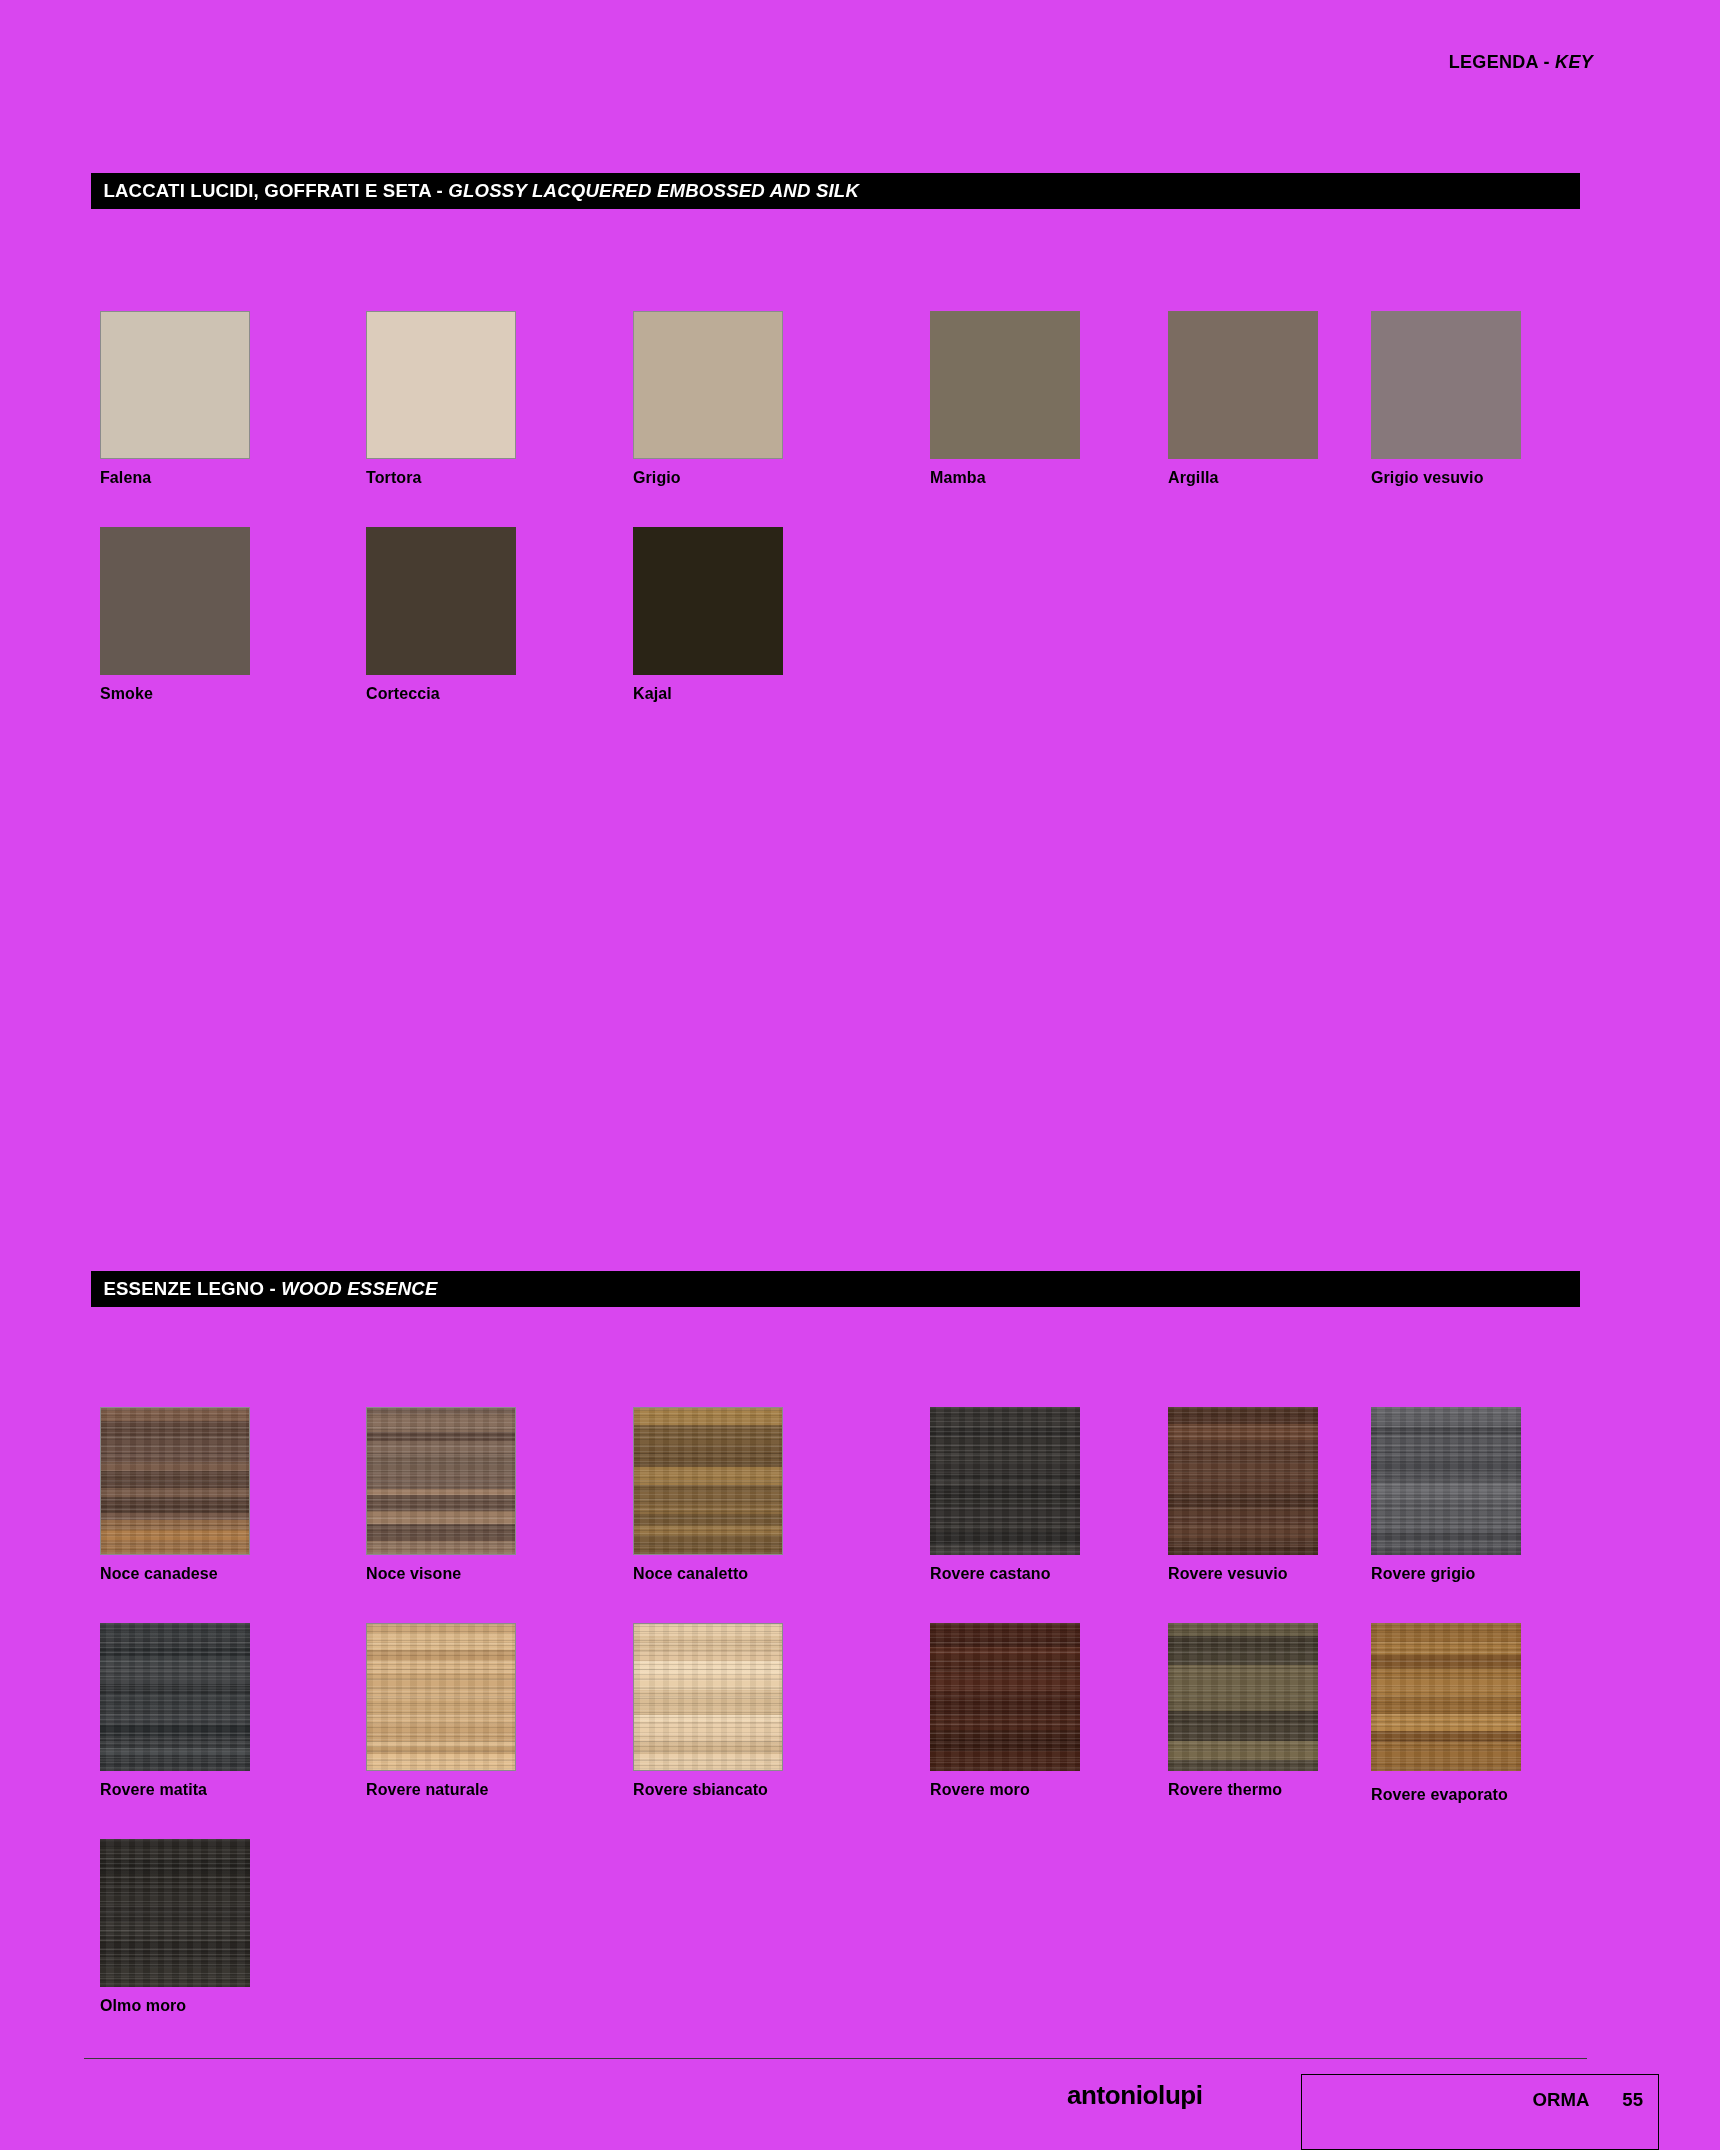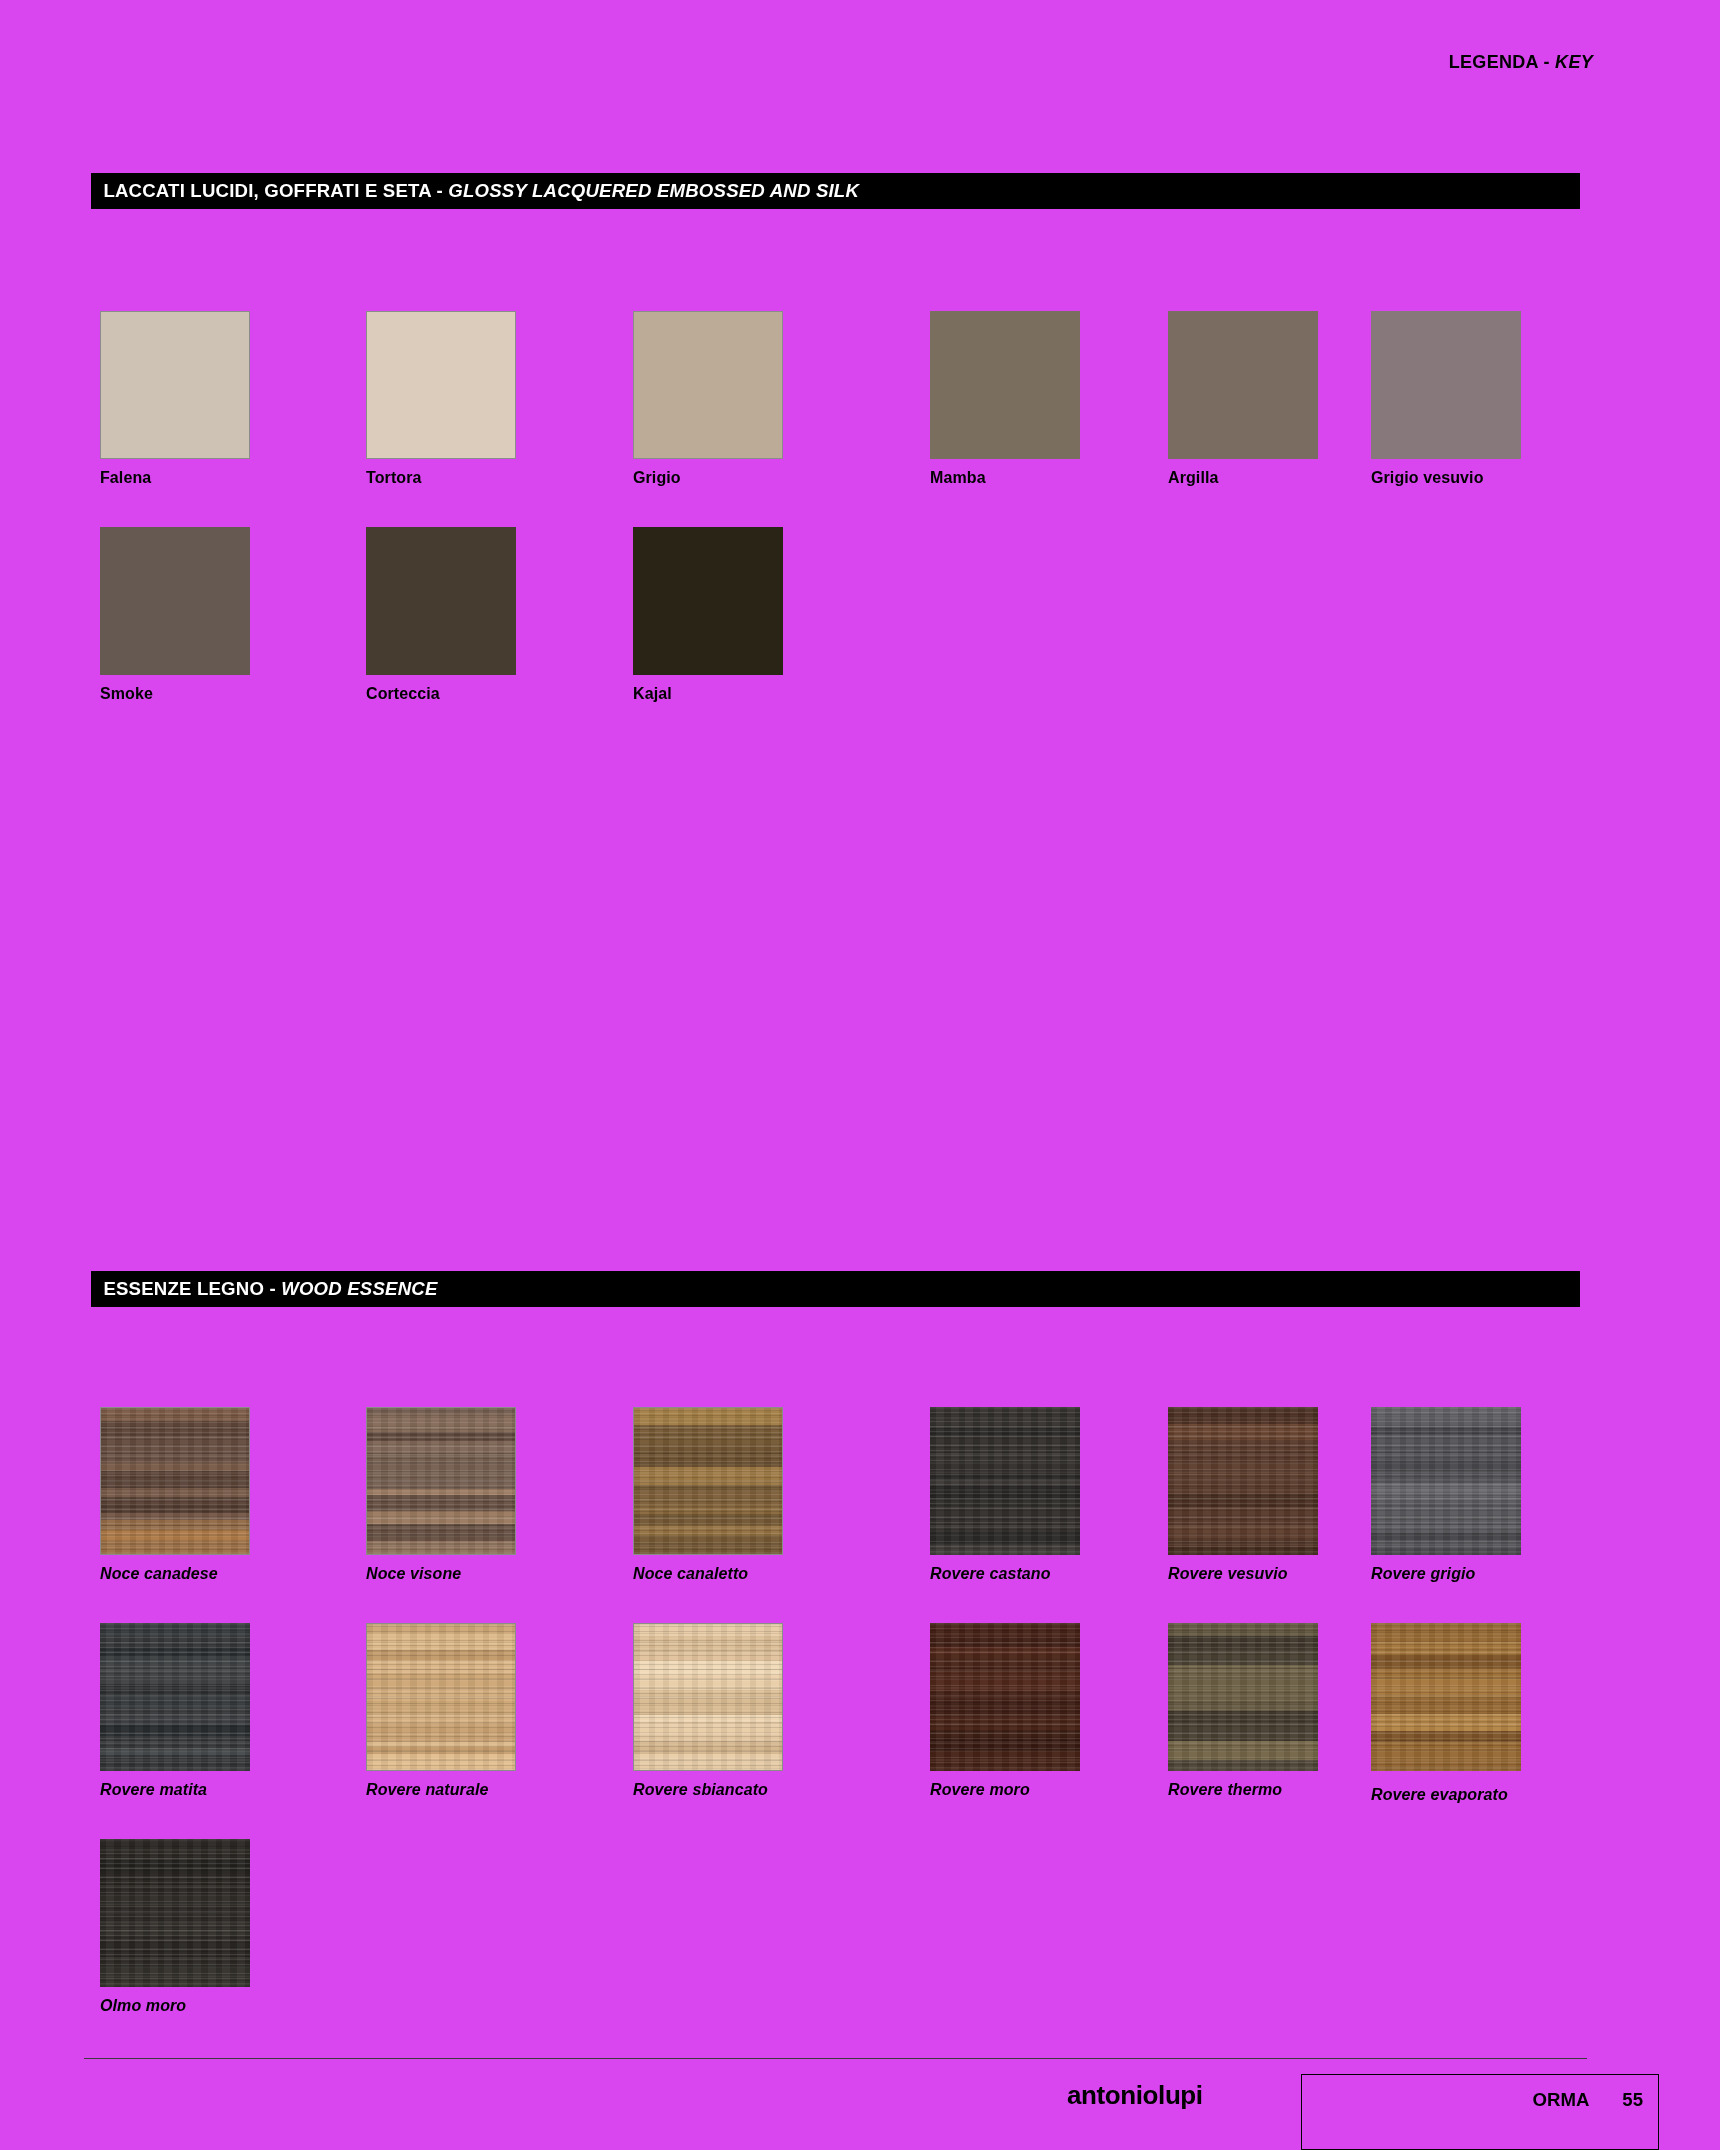--- a/index.html
+++ b/index.html
@@ -63,21 +63,21 @@
   #bar-lacquer { top: 173px; }
   #bar-wood    { top: 1271px; }
 
   
   .grid {
     position: absolute;
     left: 100px;
     width: 1488px;
   }
   #grid-lacquer { top: 311px; }
-  #grid-wood    { top: 1407px; font-style: italic; }
+  #grid-wood    { top: 1407px; }
 
   .grid-row {
     position: relative;
     height: 216px;
     padding-left: 32px;
   }
 
   .cell {
     position: absolute;
     top: 0;

